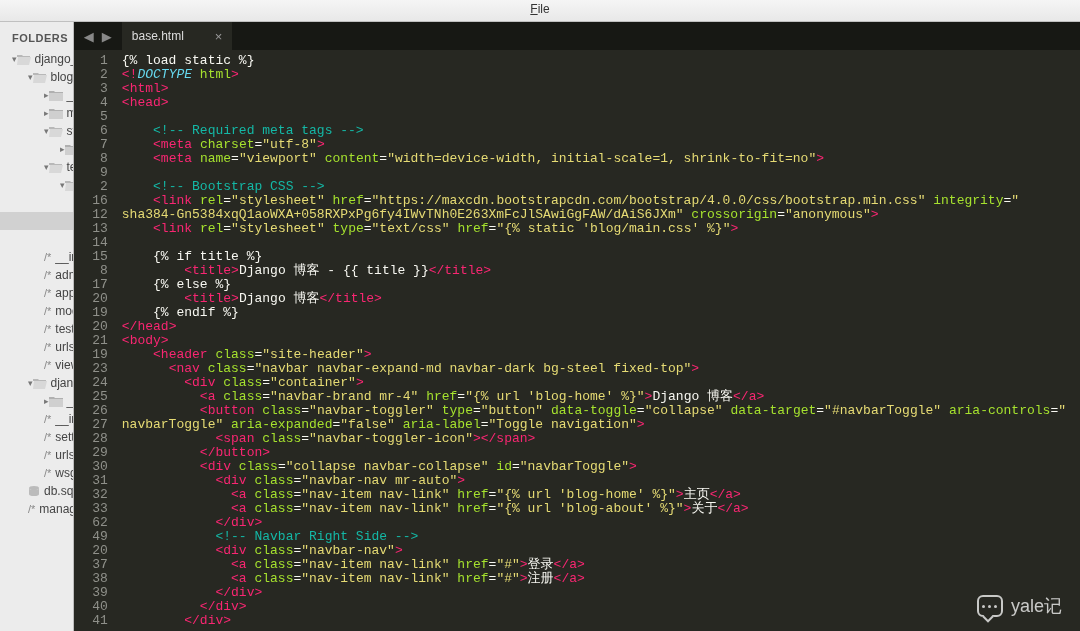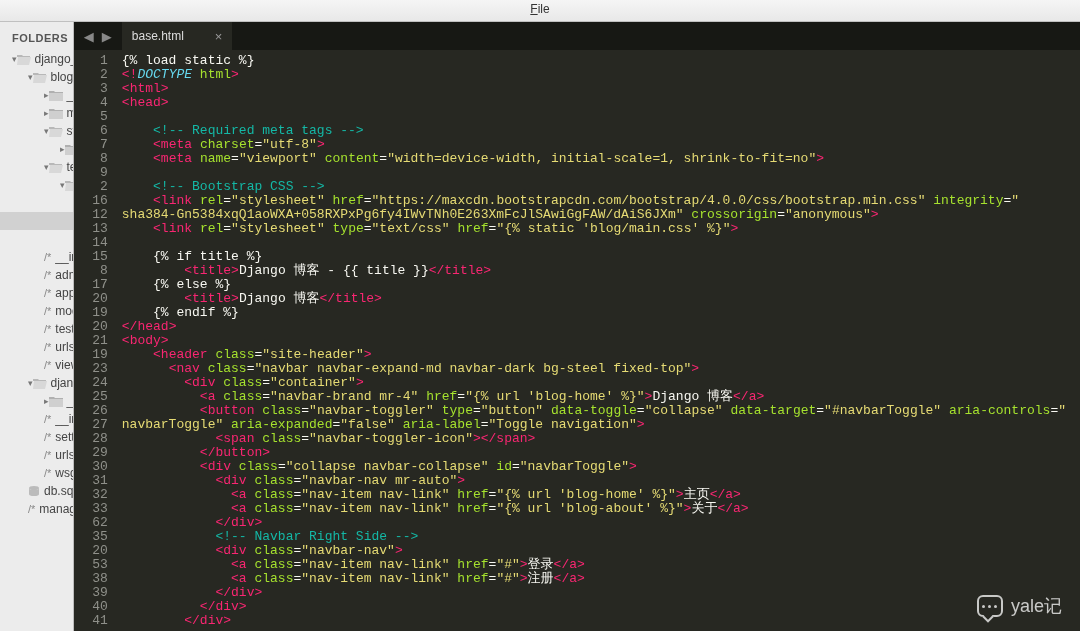--- a/index.html
+++ b/index.html
@@ -314,23 +314,23 @@
           <div>25</div>
           <div>26</div>
           <div>27</div>
           <div>28</div>
           <div>29</div>
           <div>30</div>
           <div>31</div>
           <div>32</div>
           <div>33</div>
           <div>62</div>
-          <div>35</div>
+          <div>49</div>
           <div>20</div>
-          <div>53</div>
+          <div>37</div>
           <div>38</div>
           <div>39</div>
           <div>40</div>
           <div>41</div>
         </div>
       <div class="code" id="code"><div><span class="c-txt">{% load static %}</span></div><div><span class="c-tag">&lt;!</span><span class="c-kw">DOCTYPE</span><span class="c-txt"> </span><span class="c-attr">html</span><span class="c-tag">&gt;</span></div><div><span class="c-tag">&lt;</span><span class="c-tag">html</span><span class="c-tag">&gt;</span></div><div><span class="c-tag">&lt;</span><span class="c-tag">head</span><span class="c-tag">&gt;</span></div><div><span class="c-txt"></span></div><div><span class="c-txt">    </span><span class="c-cmt">&lt;!-- Required meta tags --&gt;</span></div><div><span class="c-txt">    </span><span class="c-tag">&lt;</span><span class="c-tag">meta</span><span class="c-txt"> </span><span class="c-attr">charset</span><span class="c-punc">=</span><span class="c-str">"utf-8"</span><span class="c-tag">&gt;</span></div><div><span class="c-txt">    </span><span class="c-tag">&lt;</span><span class="c-tag">meta</span><span class="c-txt"> </span><span class="c-attr">name</span><span class="c-punc">=</span><span class="c-str">"viewport"</span><span class="c-txt"> </span><span class="c-attr">content</span><span class="c-punc">=</span><span class="c-str">"width=device-width, initial-scale=1, shrink-to-fit=no"</span><span class="c-tag">&gt;</span></div><div><span class="c-txt"></span></div><div><span class="c-txt">    </span><span class="c-cmt">&lt;!-- Bootstrap CSS --&gt;</span></div><div><span class="c-txt">    </span><span class="c-tag">&lt;</span><span class="c-tag">link</span><span class="c-txt"> </span><span class="c-attr">rel</span><span class="c-punc">=</span><span class="c-str">"stylesheet"</span><span class="c-txt"> </span><span class="c-attr">href</span><span class="c-punc">=</span><span class="c-str">"https://maxcdn.bootstrapcdn.com/bootstrap/4.0.0/css/bootstrap.min.css"</span><span class="c-txt"> </span><span class="c-attr">integrity</span><span class="c-punc">=</span><span class="c-str">"</span></div><div><span class="c-str">sha384-Gn5384xqQ1aoWXA+058RXPxPg6fy4IWvTNh0E263XmFcJlSAwiGgFAW/dAiS6JXm"</span><span class="c-txt"> </span><span class="c-attr">crossorigin</span><span class="c-punc">=</span><span class="c-str">"anonymous"</span><span class="c-tag">&gt;</span></div><div><span class="c-txt">    </span><span class="c-tag">&lt;</span><span class="c-tag">link</span><span class="c-txt"> </span><span class="c-attr">rel</span><span class="c-punc">=</span><span class="c-str">"stylesheet"</span><span class="c-txt"> </span><span class="c-attr">type</span><span class="c-punc">=</span><span class="c-str">"text/css"</span><span class="c-txt"> </span><span class="c-attr">href</span><span class="c-punc">=</span><span class="c-str">"{% static 'blog/main.css' %}"</span><span class="c-tag">&gt;</span></div><div><span class="c-txt"></span></div><div><span class="c-txt">    {% if title %}</span></div><div><span class="c-txt">        </span><span class="c-tag">&lt;</span><span class="c-tag">title</span><span class="c-tag">&gt;</span><span class="c-txt">Django 博客 - {{ title }}</span><span class="c-tag">&lt;/</span><span class="c-tag">title</span><span class="c-tag">&gt;</span></div><div><span class="c-txt">    {% else %}</span></div><div><span class="c-txt">        </span><span class="c-tag">&lt;</span><span class="c-tag">title</span><span class="c-tag">&gt;</span><span class="c-txt">Django 博客</span><span class="c-tag">&lt;/</span><span class="c-tag">title</span><span class="c-tag">&gt;</span></div><div><span class="c-txt">    {% endif %}</span></div><div><span class="c-tag">&lt;/</span><span class="c-tag">head</span><span class="c-tag">&gt;</span></div><div><span class="c-tag">&lt;</span><span class="c-tag">body</span><span class="c-tag">&gt;</span></div><div><span class="c-txt">    </span><span class="c-tag">&lt;</span><span class="c-tag">header</span><span class="c-txt"> </span><span class="c-attr">class</span><span class="c-punc">=</span><span class="c-str">"site-header"</span><span class="c-tag">&gt;</span></div><div><span class="c-txt">      </span><span class="c-tag">&lt;</span><span class="c-tag">nav</span><span class="c-txt"> </span><span class="c-attr">class</span><span class="c-punc">=</span><span class="c-str">"navbar navbar-expand-md navbar-dark bg-steel fixed-top"</span><span class="c-tag">&gt;</span></div><div><span class="c-txt">        </span><span class="c-tag">&lt;</span><span class="c-tag">div</span><span class="c-txt"> </span><span class="c-attr">class</span><span class="c-punc">=</span><span class="c-str">"container"</span><span class="c-tag">&gt;</span></div><div><span class="c-txt">          </span><span class="c-tag">&lt;</span><span class="c-tag">a</span><span class="c-txt"> </span><span class="c-attr">class</span><span class="c-punc">=</span><span class="c-str">"navbar-brand mr-4"</span><span class="c-txt"> </span><span class="c-attr">href</span><span class="c-punc">=</span><span class="c-str">"{% url 'blog-home' %}"</span><span class="c-tag">&gt;</span><span class="c-txt">Django 博客</span><span class="c-tag">&lt;/</span><span class="c-tag">a</span><span class="c-tag">&gt;</span></div><div><span class="c-txt">          </span><span class="c-tag">&lt;</span><span class="c-tag">button</span><span class="c-txt"> </span><span class="c-attr">class</span><span class="c-punc">=</span><span class="c-str">"navbar-toggler"</span><span class="c-txt"> </span><span class="c-attr">type</span><span class="c-punc">=</span><span class="c-str">"button"</span><span class="c-txt"> </span><span class="c-attr">data-toggle</span><span class="c-punc">=</span><span class="c-str">"collapse"</span><span class="c-txt"> </span><span class="c-attr">data-target</span><span class="c-punc">=</span><span class="c-str">"#navbarToggle"</span><span class="c-txt"> </span><span class="c-attr">aria-controls</span><span class="c-punc">=</span><span class="c-str">"</span></div><div><span class="c-str">navbarToggle"</span><span class="c-txt"> </span><span class="c-attr">aria-expanded</span><span class="c-punc">=</span><span class="c-str">"false"</span><span class="c-txt"> </span><span class="c-attr">aria-label</span><span class="c-punc">=</span><span class="c-str">"Toggle navigation"</span><span class="c-tag">&gt;</span></div><div><span class="c-txt">            </span><span class="c-tag">&lt;</span><span class="c-tag">span</span><span class="c-txt"> </span><span class="c-attr">class</span><span class="c-punc">=</span><span class="c-str">"navbar-toggler-icon"</span><span class="c-tag">&gt;&lt;/</span><span class="c-tag">span</span><span class="c-tag">&gt;</span></div><div><span class="c-txt">          </span><span class="c-tag">&lt;/</span><span class="c-tag">button</span><span class="c-tag">&gt;</span></div><div><span class="c-txt">          </span><span class="c-tag">&lt;</span><span class="c-tag">div</span><span class="c-txt"> </span><span class="c-attr">class</span><span class="c-punc">=</span><span class="c-str">"collapse navbar-collapse"</span><span class="c-txt"> </span><span class="c-attr">id</span><span class="c-punc">=</span><span class="c-str">"navbarToggle"</span><span class="c-tag">&gt;</span></div><div><span class="c-txt">            </span><span class="c-tag">&lt;</span><span class="c-tag">div</span><span class="c-txt"> </span><span class="c-attr">class</span><span class="c-punc">=</span><span class="c-str">"navbar-nav mr-auto"</span><span class="c-tag">&gt;</span></div><div><span class="c-txt">              </span><span class="c-tag">&lt;</span><span class="c-tag">a</span><span class="c-txt"> </span><span class="c-attr">class</span><span class="c-punc">=</span><span class="c-str">"nav-item nav-link"</span><span class="c-txt"> </span><span class="c-attr">href</span><span class="c-punc">=</span><span class="c-str">"{% url 'blog-home' %}"</span><span class="c-tag">&gt;</span><span class="c-txt">主页</span><span class="c-tag">&lt;/</span><span class="c-tag">a</span><span class="c-tag">&gt;</span></div><div><span class="c-txt">              </span><span class="c-tag">&lt;</span><span class="c-tag">a</span><span class="c-txt"> </span><span class="c-attr">class</span><span class="c-punc">=</span><span class="c-str">"nav-item nav-link"</span><span class="c-txt"> </span><span class="c-attr">href</span><span class="c-punc">=</span><span class="c-str">"{% url 'blog-about' %}"</span><span class="c-tag">&gt;</span><span class="c-txt">关于</span><span class="c-tag">&lt;/</span><span class="c-tag">a</span><span class="c-tag">&gt;</span></div><div><span class="c-txt">            </span><span class="c-tag">&lt;/</span><span class="c-tag">div</span><span class="c-tag">&gt;</span></div><div><span class="c-txt">            </span><span class="c-cmt">&lt;!-- Navbar Right Side --&gt;</span></div><div><span class="c-txt">            </span><span class="c-tag">&lt;</span><span class="c-tag">div</span><span class="c-txt"> </span><span class="c-attr">class</span><span class="c-punc">=</span><span class="c-str">"navbar-nav"</span><span class="c-tag">&gt;</span></div><div><span class="c-txt">              </span><span class="c-tag">&lt;</span><span class="c-tag">a</span><span class="c-txt"> </span><span class="c-attr">class</span><span class="c-punc">=</span><span class="c-str">"nav-item nav-link"</span><span class="c-txt"> </span><span class="c-attr">href</span><span class="c-punc">=</span><span class="c-str">"#"</span><span class="c-tag">&gt;</span><span class="c-txt">登录</span><span class="c-tag">&lt;/</span><span class="c-tag">a</span><span class="c-tag">&gt;</span></div><div><span class="c-txt">              </span><span class="c-tag">&lt;</span><span class="c-tag">a</span><span class="c-txt"> </span><span class="c-attr">class</span><span class="c-punc">=</span><span class="c-str">"nav-item nav-link"</span><span class="c-txt"> </span><span class="c-attr">href</span><span class="c-punc">=</span><span class="c-str">"#"</span><span class="c-tag">&gt;</span><span class="c-txt">注册</span><span class="c-tag">&lt;/</span><span class="c-tag">a</span><span class="c-tag">&gt;</span></div><div><span class="c-txt">            </span><span class="c-tag">&lt;/</span><span class="c-tag">div</span><span class="c-tag">&gt;</span></div><div><span class="c-txt">          </span><span class="c-tag">&lt;/</span><span class="c-tag">div</span><span class="c-tag">&gt;</span></div><div><span class="c-txt">        </span><span class="c-tag">&lt;/</span><span class="c-tag">div</span><span class="c-tag">&gt;</span></div></div>
       <div class="watermark">
         <span class="bubble">
             <i></i>
             <i></i>

